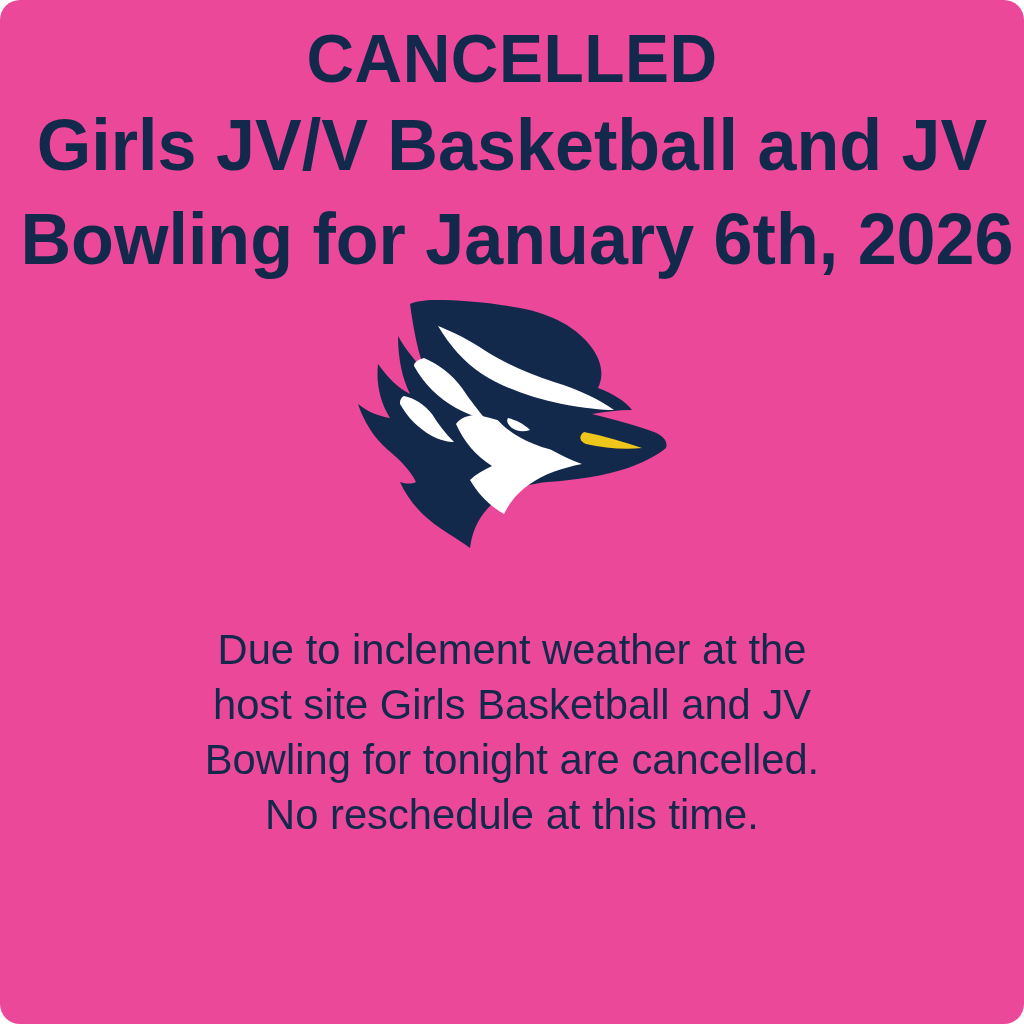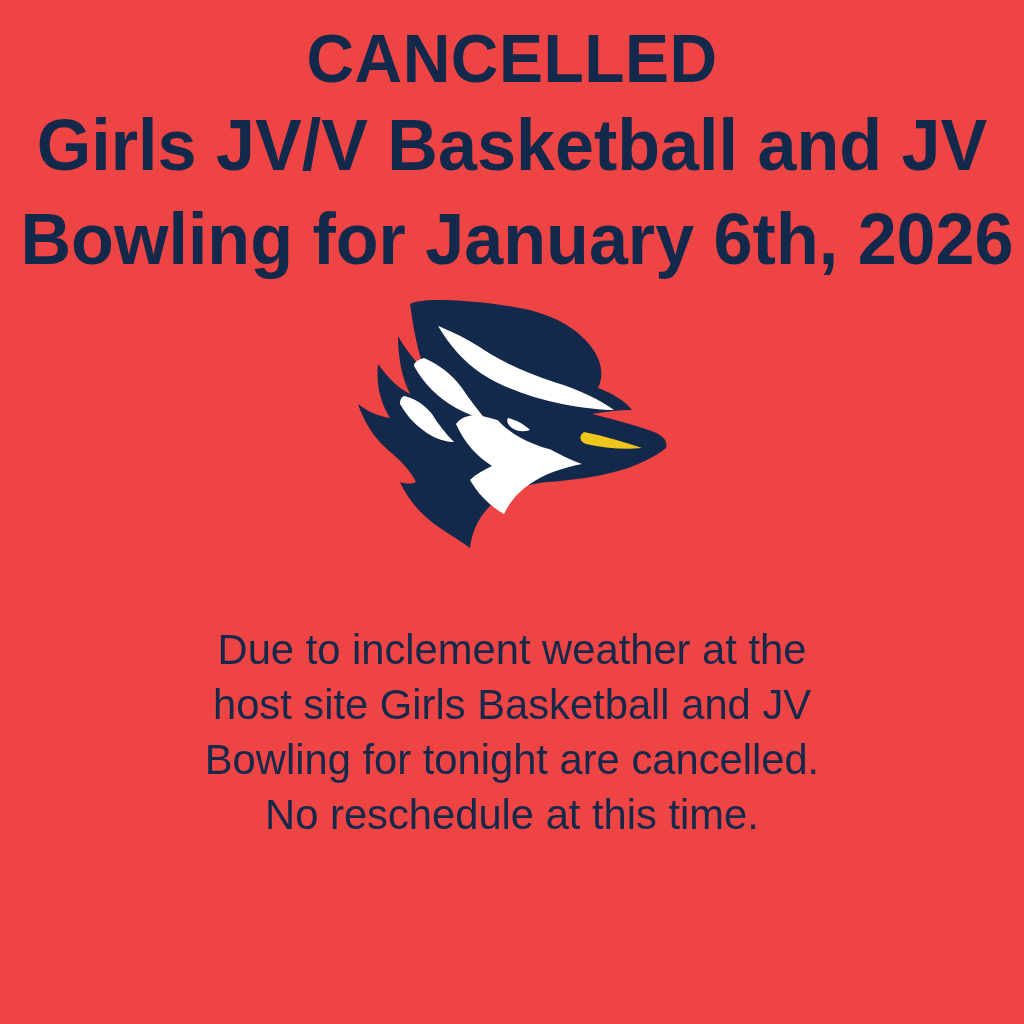--- a/index.html
+++ b/index.html
@@ -9,25 +9,26 @@
   body {
     width: 1024px;
     height: 1024px;
     overflow: hidden;
     font-family: "Liberation Sans", sans-serif;
   }
   #poster {
     position: relative;
     width: 1024px;
     height: 1024px;
-    background: #ef4444;
+    background: #ec4899;
     box-sizing: border-box;
     display: flex;
     flex-direction: column;
     align-items: center;
+    border-radius: 20px;
   }
 
   
   .heading-block {
     width: 1024px;
     text-align: center;
     padding-top: 18px;
   }
   .headline {
     font-family: "Liberation Sans", sans-serif;

